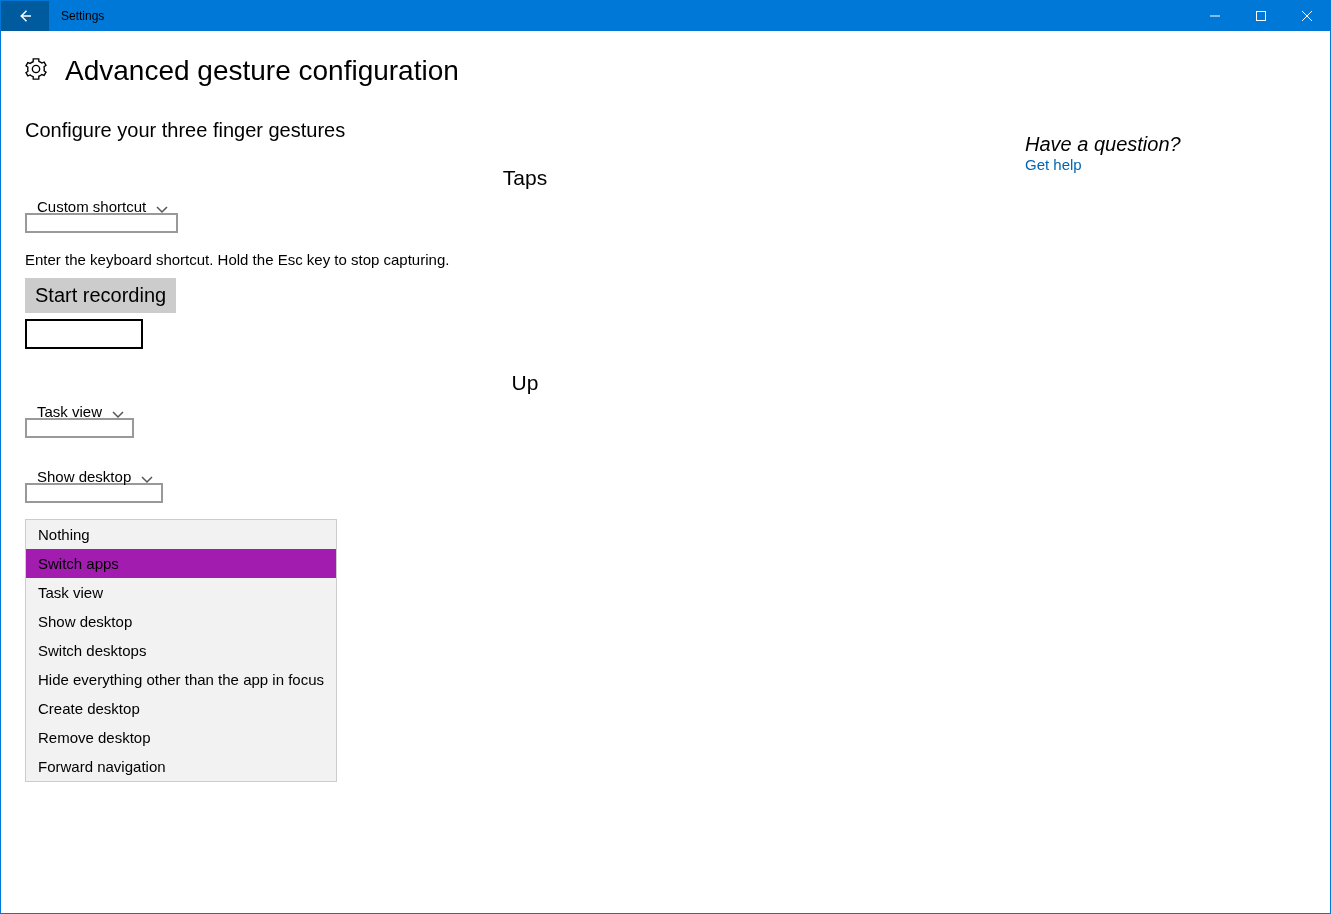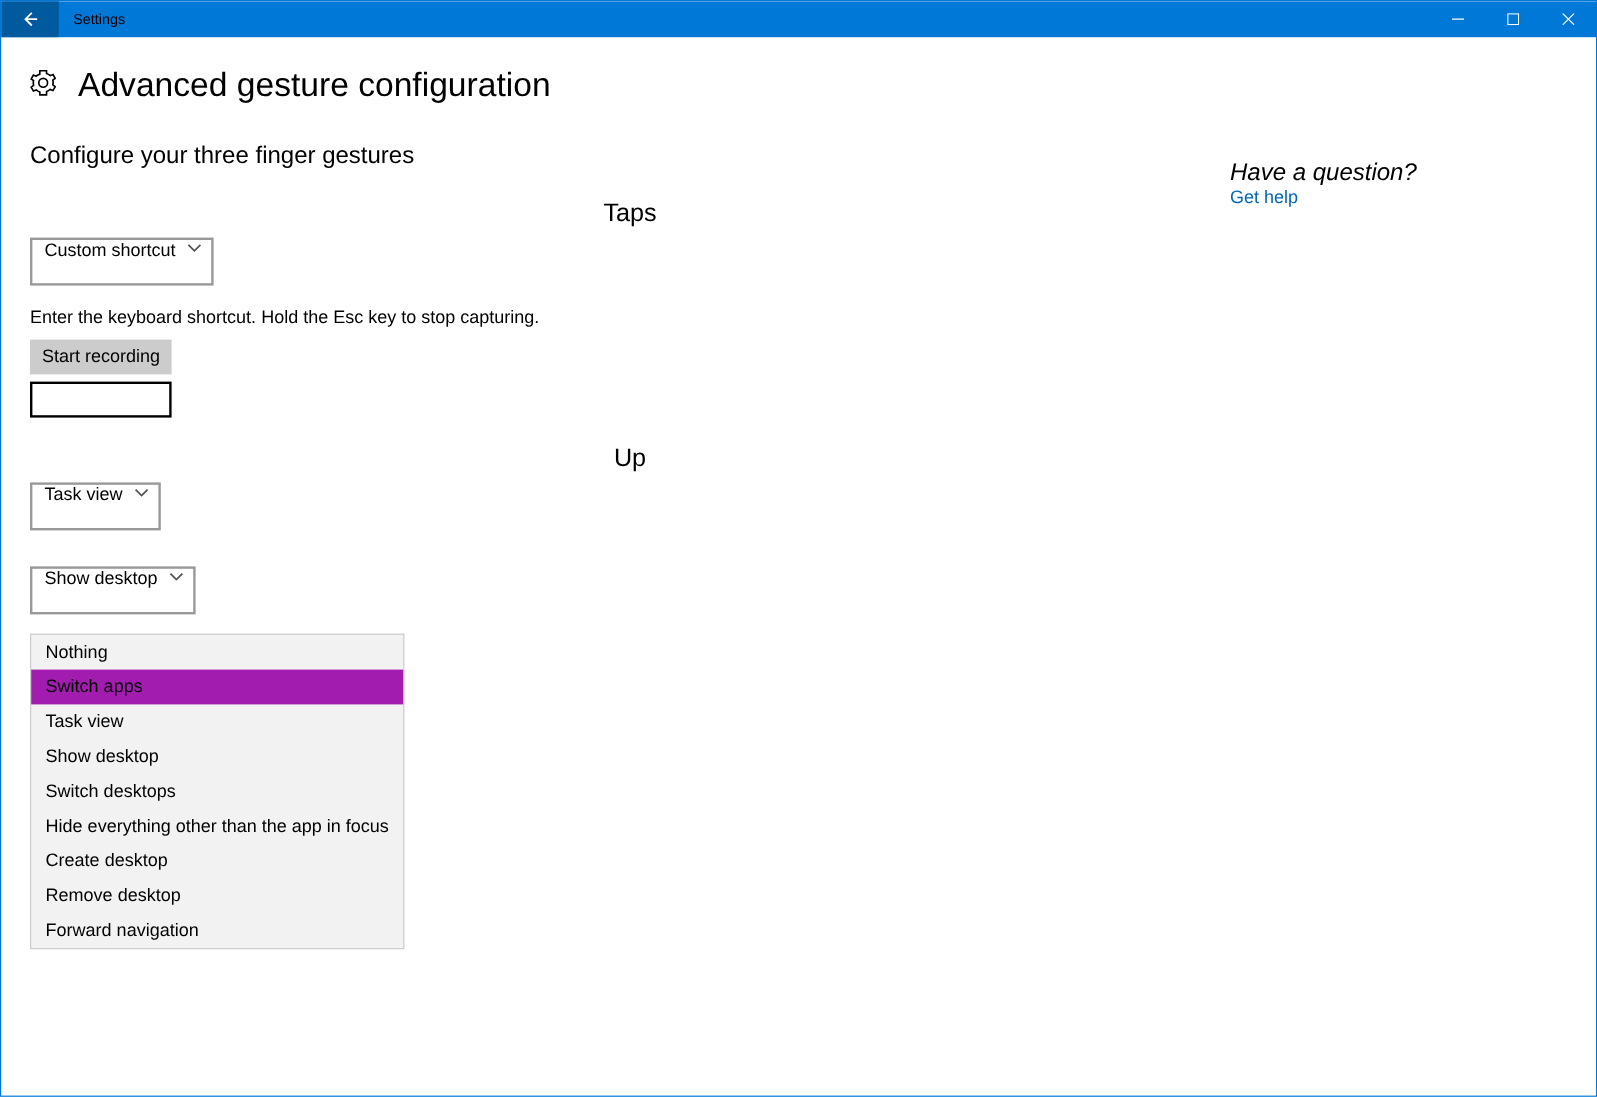--- a/index.html
+++ b/index.html
@@ -74,44 +74,44 @@
   .field-label {
     font-size: 21px;
     color: #000000;
     margin-bottom: 8px;
     display: block;
     text-align: center;
   }
 
   .combo {
     display: inline-flex;
-    align-items: flex-start;
+    align-items: flex-end;
     border: 2px solid #999999;
     background: #ffffff;
-    height: 40px;
+    height: 20px;
     padding: 0 8px 16px 10px;
     font-size: 15px;
     color: #000000;
     gap: 10px;
     min-width: 100px;
   }
   .combo .chev { display:flex; align-items:center; }
   .combo .chev svg { width: 12px; height: 12px; }
 
   .hint-text {
     font-size: 15px;
     color: #000000;
     margin-top: 18px;
     margin-bottom: 10px;
   }
   .rec-btn {
     display: inline-block;
     background: #cccccc;
     border: none;
-    font-size: 15px;
+    font-size: 20px;
     color: #000000;
     padding: 6px 10px;
     margin-bottom: 6px;
   }
   .shortcut-input {
     width: 118px;
     height: 30px;
     border: 2px solid #000000;
     background: #ffffff;
     display: block;

